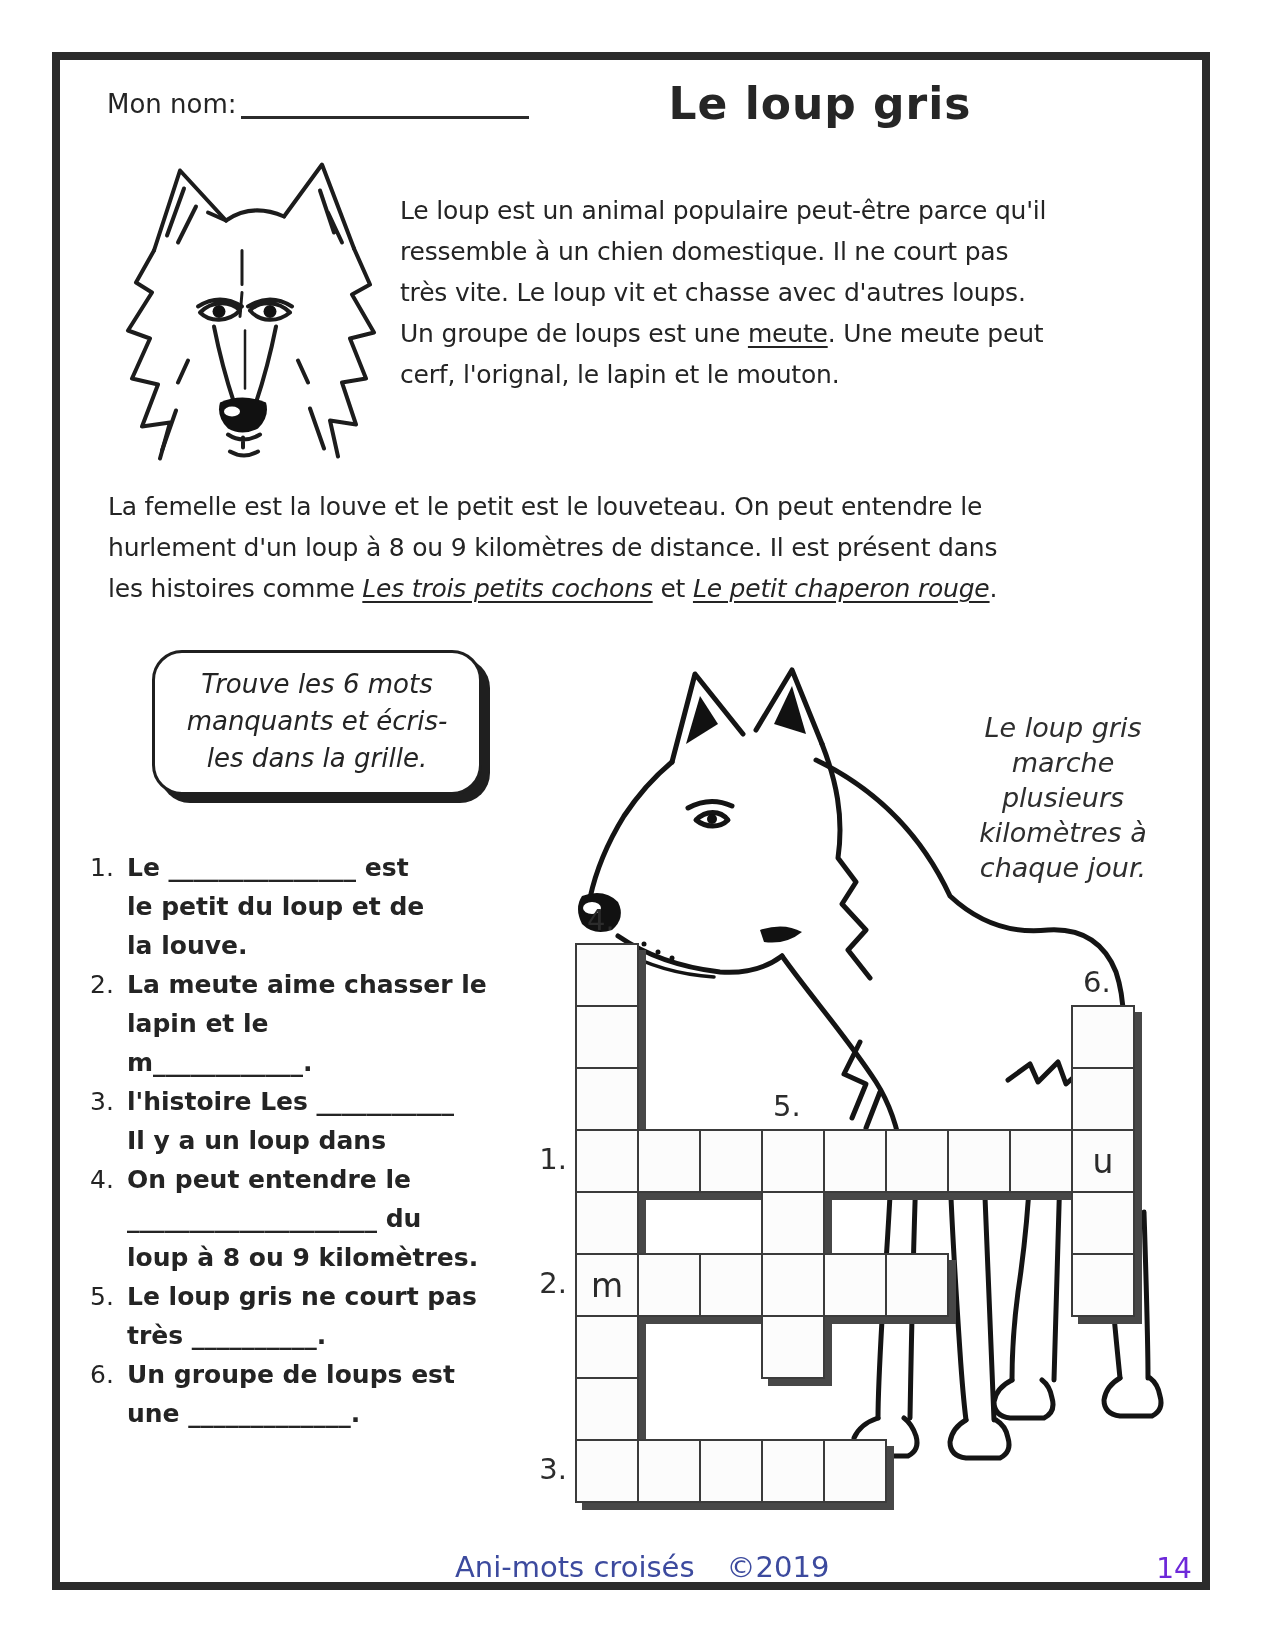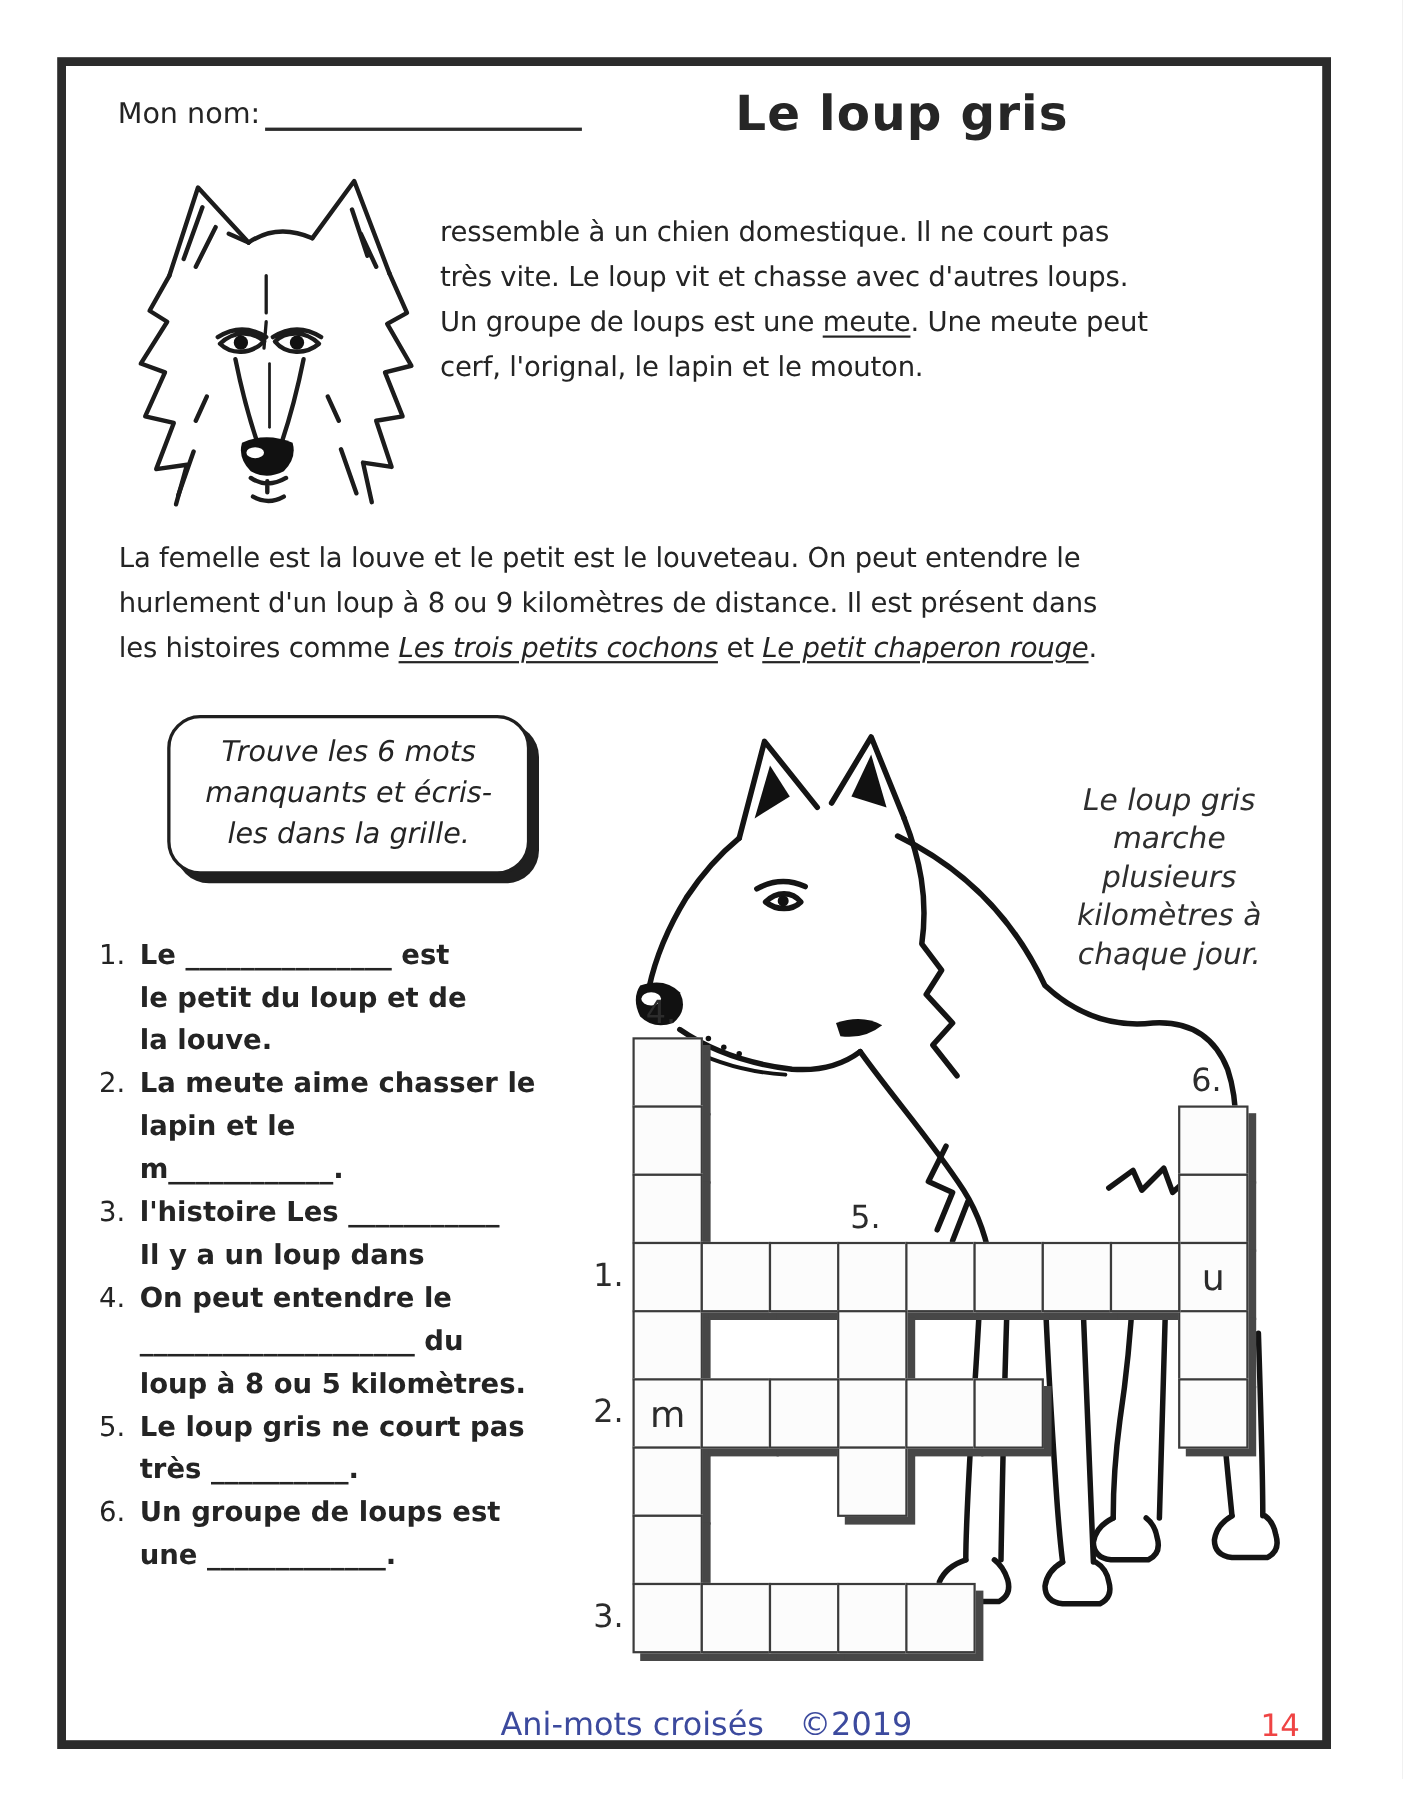--- a/index.html
+++ b/index.html
@@ -38,22 +38,22 @@
         border:2.5px solid #3b3b3b;background:#fcfcfc;display:flex;
         align-items:center;justify-content:center;font-size:33px;color:#2b2b2b;}
   .cw-num{position:absolute;font-size:29px;color:#2c2c2c;}
   .cw-num.across{width:48px;text-align:right;}
   
   .wolf-head{position:absolute;left:92px;top:148px;z-index:2;}
   .wolf-body{position:absolute;left:560px;top:612px;z-index:1;}
   
   .footer{position:absolute;left:455px;top:1550px;display:flex;gap:32px;
         font-size:29px;color:#3c4a9e;}
-  .page-number{position:absolute;left:1146px;top:1552px;width:56px;text-align:left;
-        font-size:28px;color:#ef4444;}
+  .page-number{position:absolute;left:1146px;top:1552px;width:56px;text-align:center;
+        font-size:28px;color:#6d28d9;}
 </style>
 </head>
 <body>
 
 <div class="page">
   <div class="border-frame"></div>
 
   <div class="name-row">
     <span>Mon nom:</span>
     <span class="name-line"></span>
@@ -79,20 +79,21 @@
       <path d="M96,210 L86,232 M206,210 L216,232 M84,260 L70,300 M218,258 L232,298"></path>
       <path d="M136,284 Q151,294 168,284 M151,287 L151,297 M138,301 Q152,309 166,301"></path>
     </g>
     <path d="M128,252 Q150,242 174,252 Q178,266 166,278 Q150,286 136,278 Q124,266 128,252 Z" fill="#111"></path>
     <ellipse cx="140" cy="261" rx="8" ry="5" fill="#ffffff"></ellipse>
     <circle cx="127" cy="161" r="6.5" fill="#111"></circle>
     <circle cx="178" cy="161" r="6.5" fill="#111"></circle>
   </svg>
 
   <div class="para" id="para1">
+    <div>Le loup est un animal populaire peut-être parce qu'il</div>
     <div>ressemble à un chien domestique. Il ne court pas</div>
     <div>très vite. Le loup vit et chasse avec d'autres loups.</div>
     <div><span>Un groupe de loups est une </span><span class="u-word">meute</span><span>. Une meute peut</span></div>
     <div>cerf, l'orignal, le lapin et le mouton.</div>
   </div>
 
   <div class="para" id="para2">
     <div>La femelle est la louve et le petit est le louveteau. On peut entendre le</div>
     <div>hurlement d'un loup à 8 ou 9 kilomètres de distance. Il est présent dans</div>
     <div><span>les histoires comme </span><span class="book-title">Les trois petits cochons</span><span> et </span><span class="book-title">Le petit chaperon rouge</span><span>.</span></div>
@@ -134,21 +135,21 @@
         <div class="clue-lines">
           <div>l'histoire Les ___________</div>
           <div>Il y a un loup dans</div>
         </div>
       </div>
       <div class="clue">
         <div class="clue-num">4.</div>
         <div class="clue-lines">
           <div>On peut entendre le</div>
           <div>____________________ du</div>
-          <div>loup à 8 ou 5 kilomètres.</div>
+          <div>loup à 8 ou 9 kilomètres.</div>
         </div>
       </div>
       <div class="clue">
         <div class="clue-num">5.</div>
         <div class="clue-lines">
           <div>Le loup gris ne court pas</div>
           <div>très __________.</div>
         </div>
       </div>
       <div class="clue">

